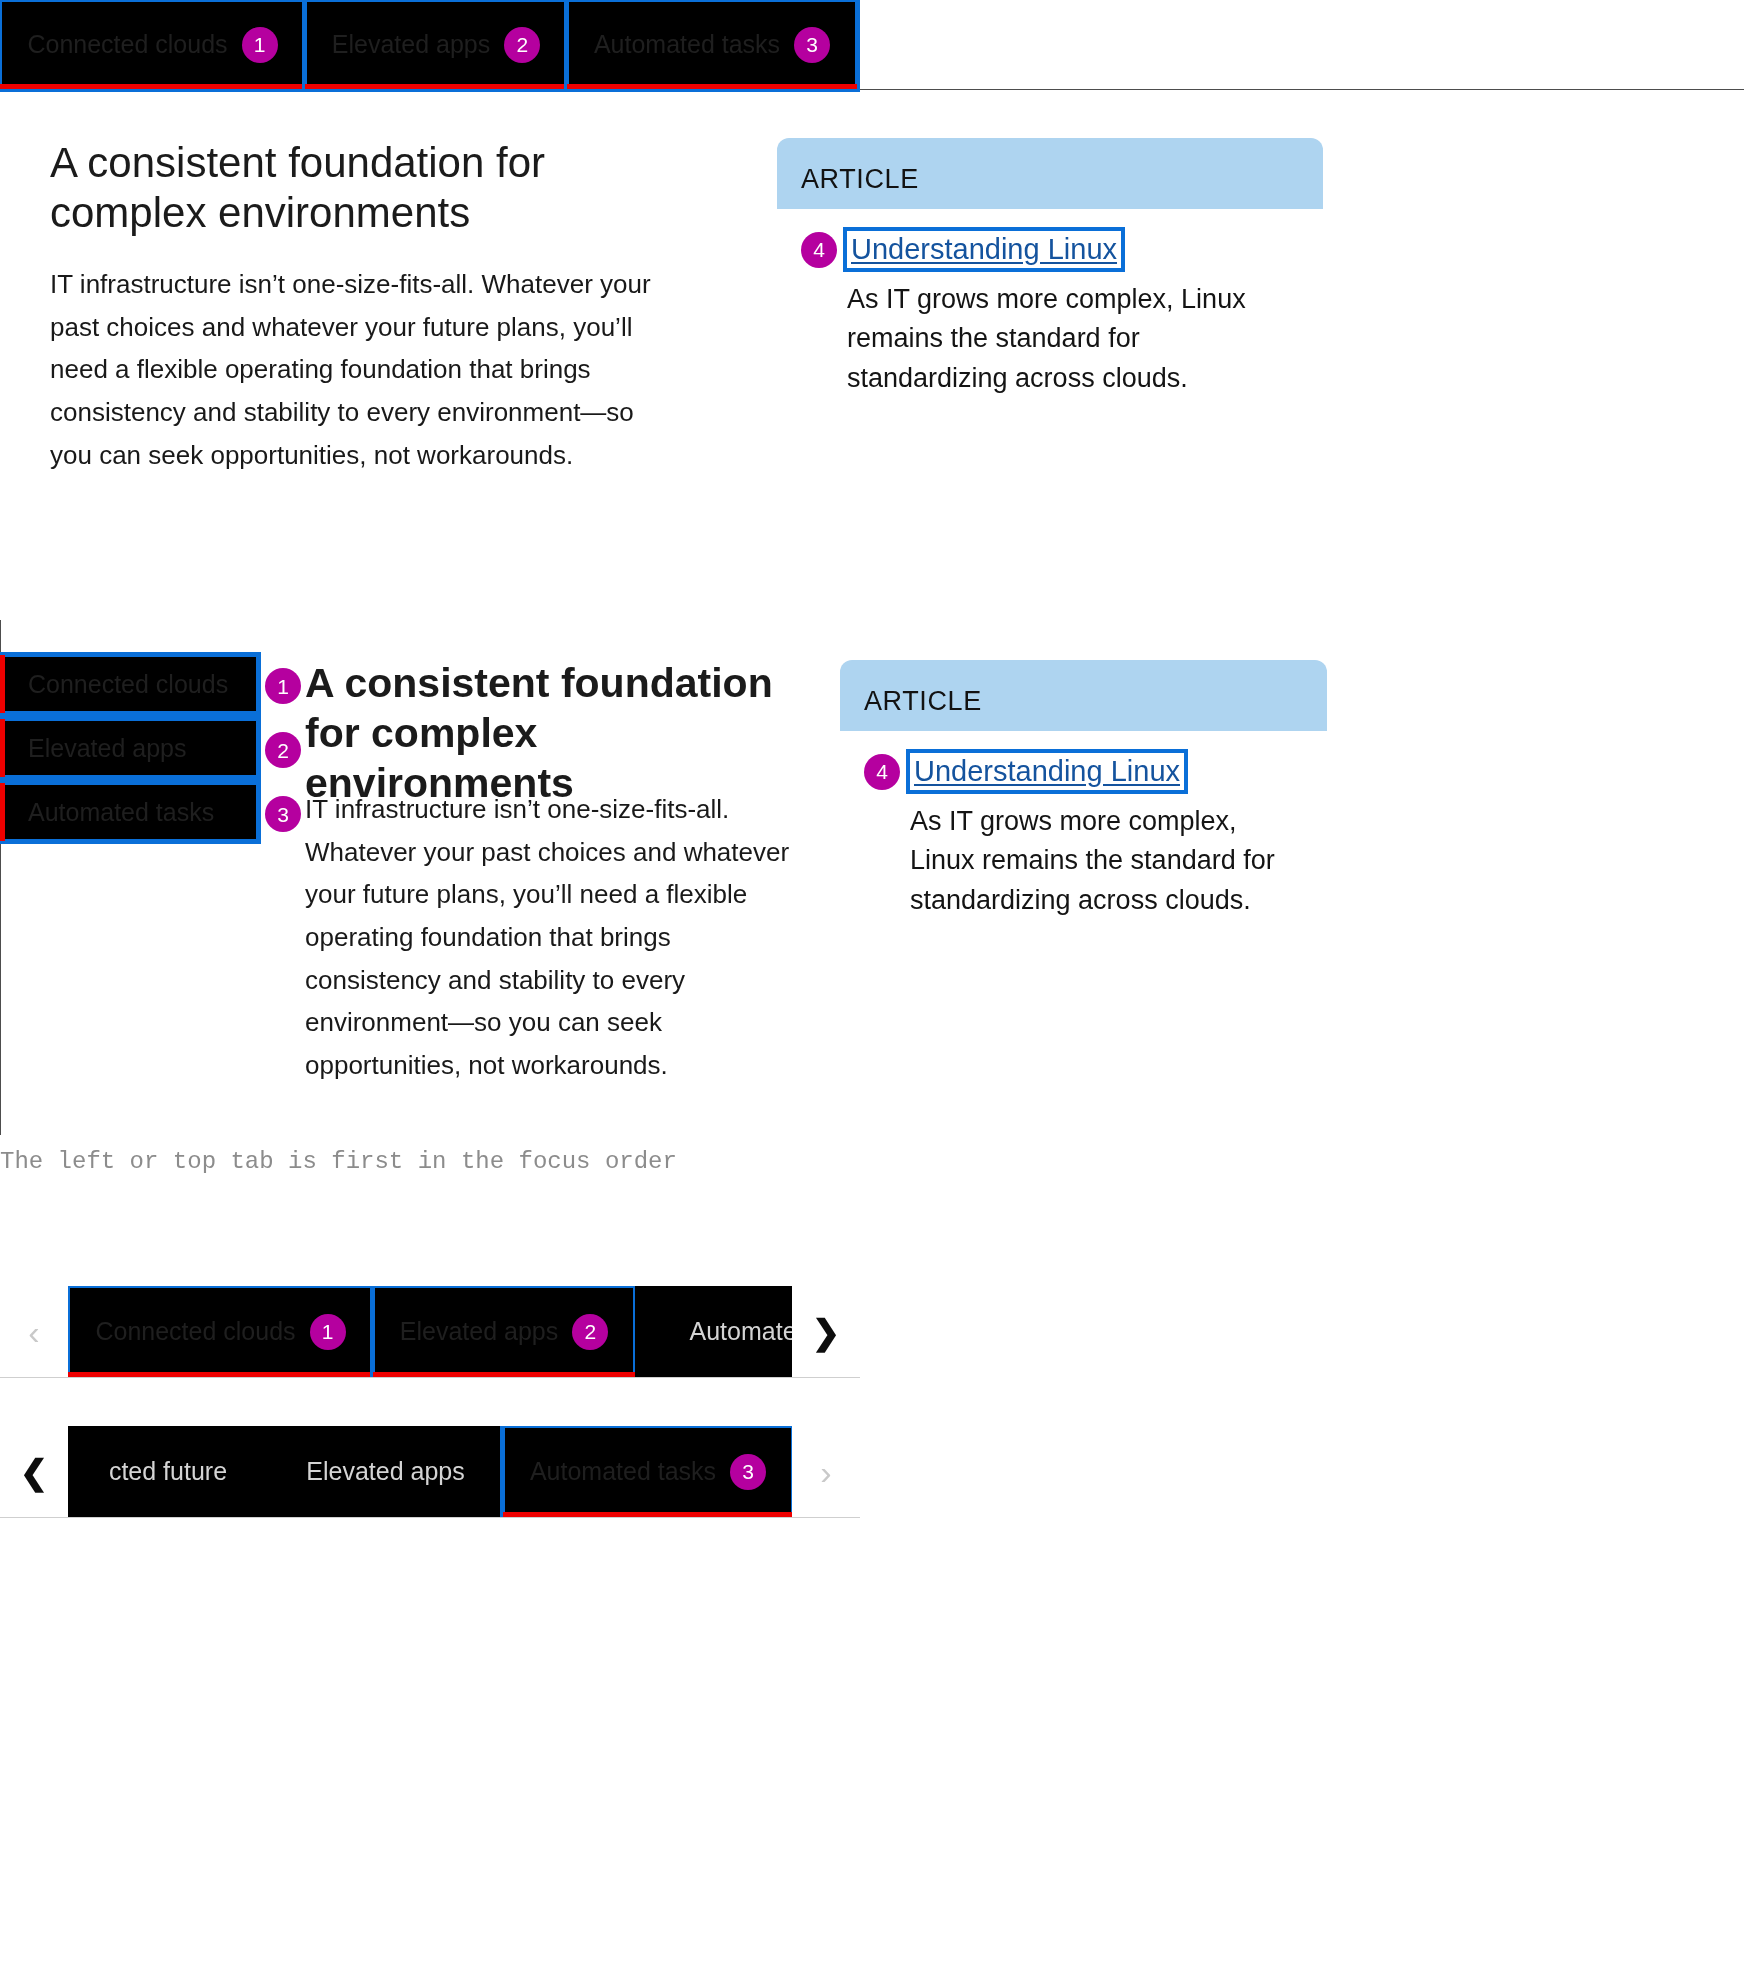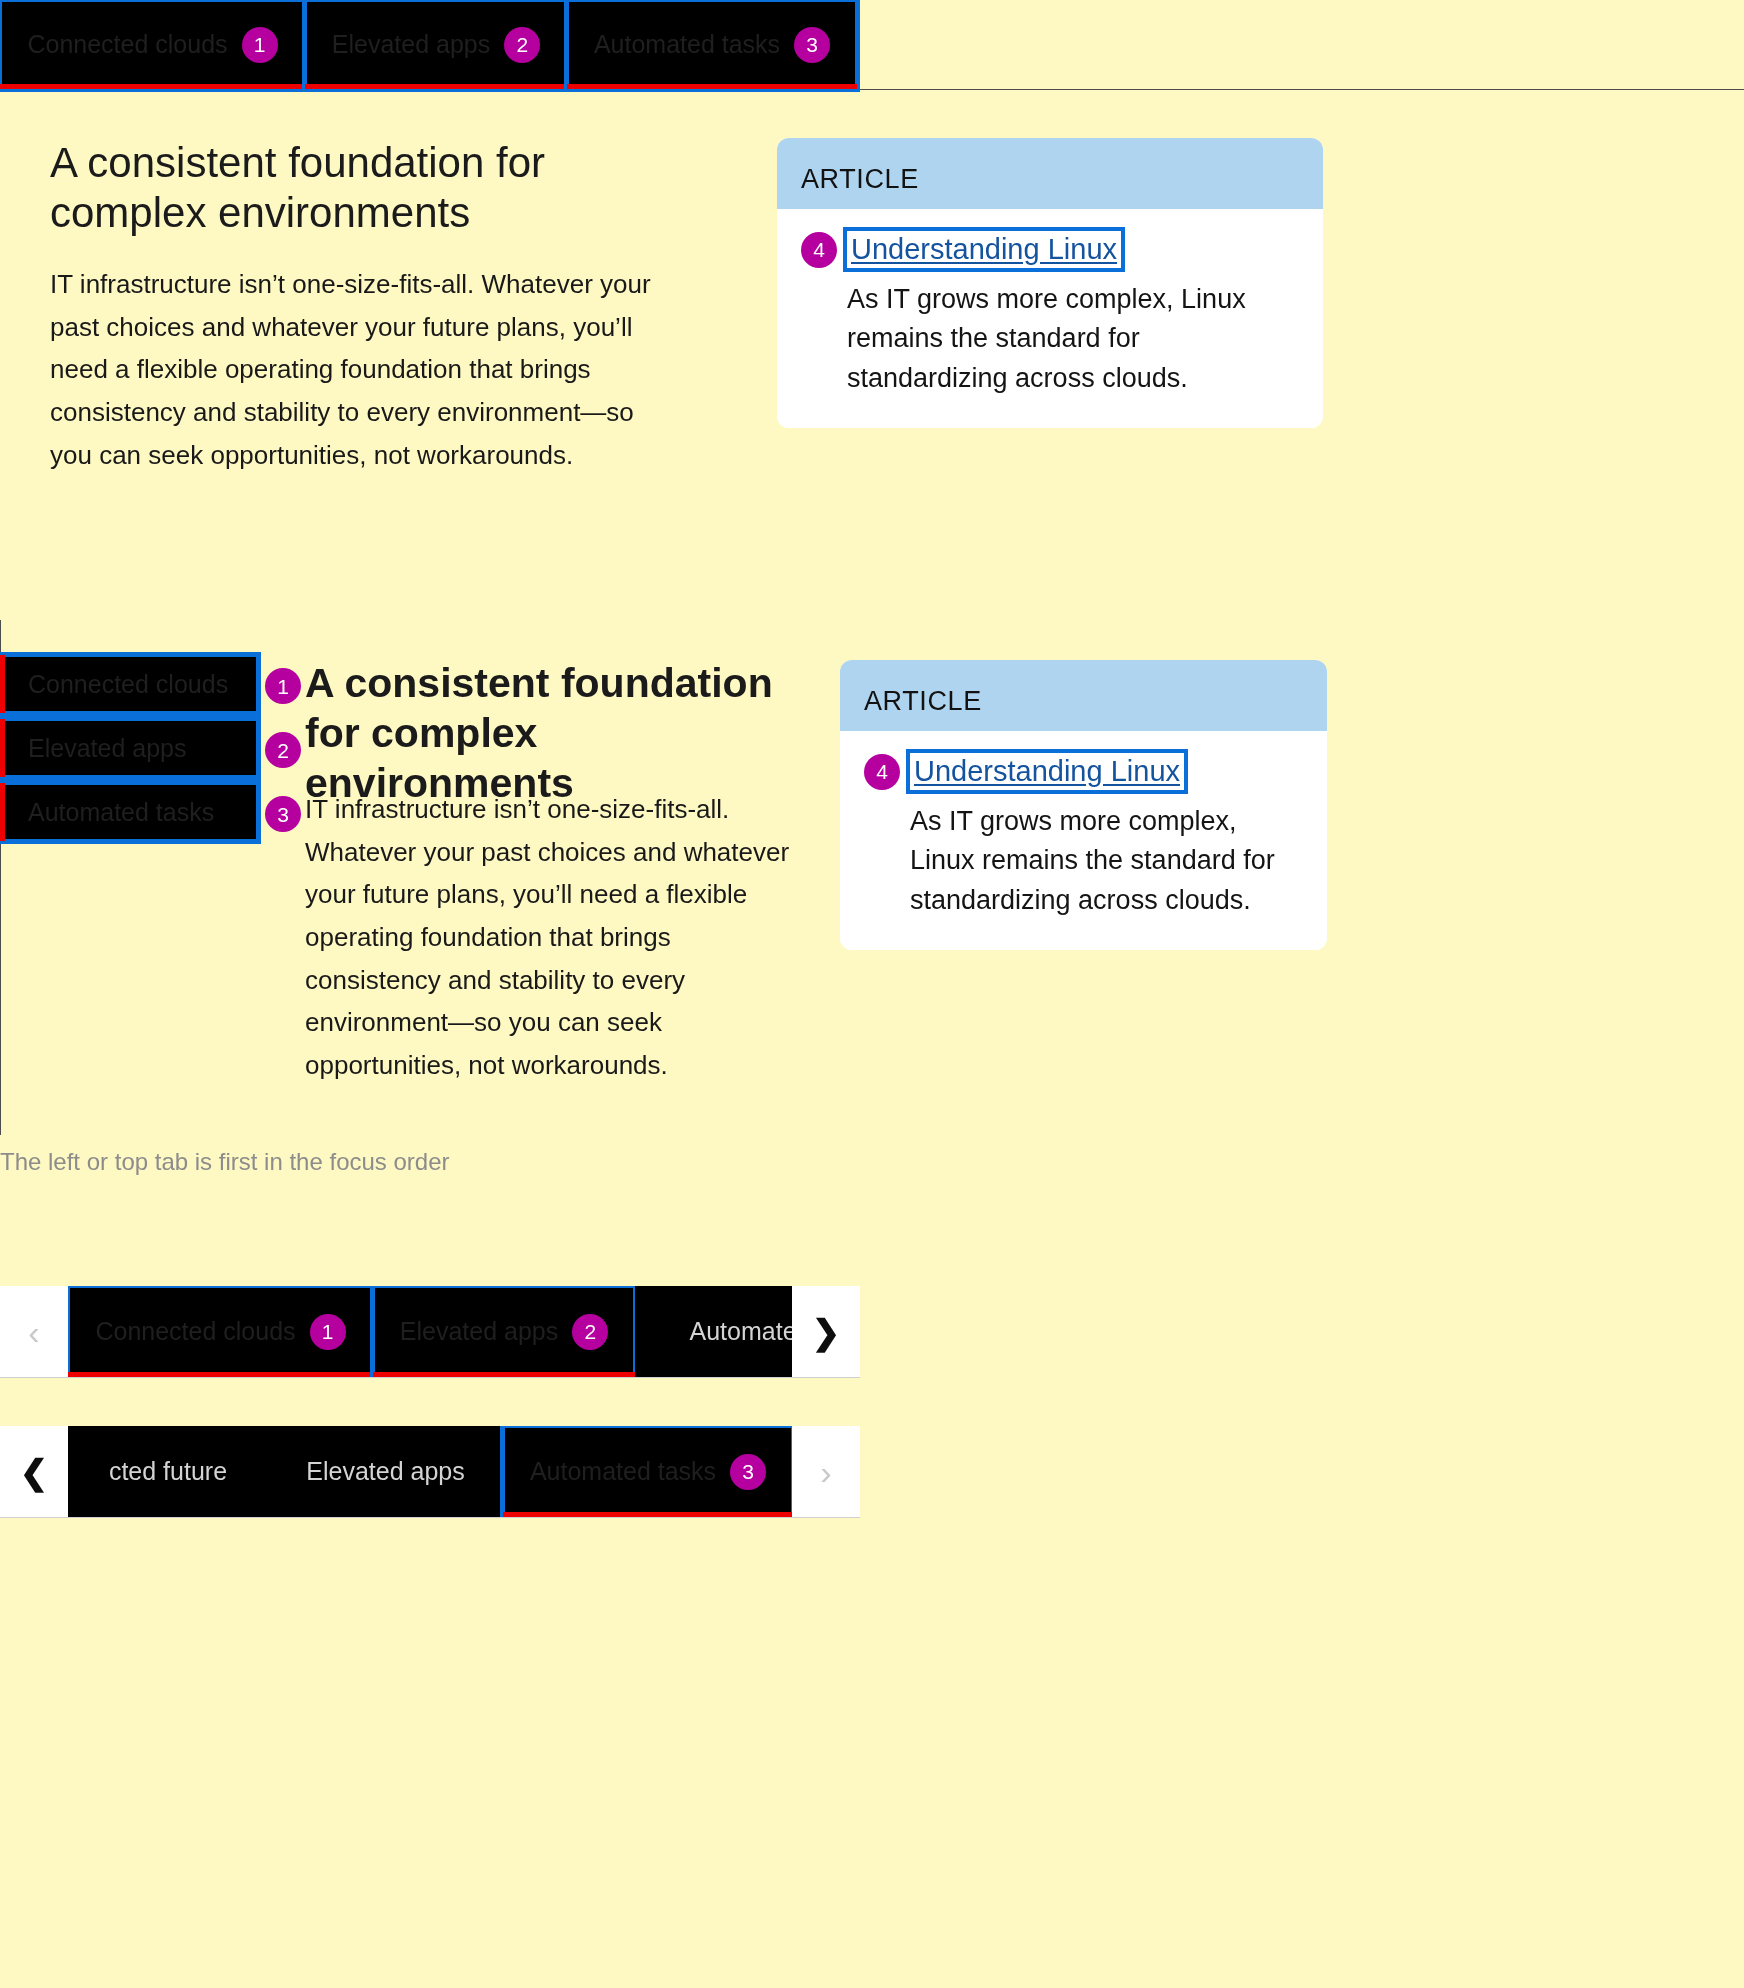--- a/index.html
+++ b/index.html
@@ -9,21 +9,21 @@
     width: 1744px;
     height: 1988px;
     font-family: "Liberation Sans", sans-serif;
     overflow: hidden;
   }
 
   #root {
     position: relative;
     width: 1744px;
     height: 1988px;
-    background: #fef9c3;
+    background: #ffffff;
   }
 
   
   .badge {
     display: inline-flex;
     align-items: center;
     justify-content: center;
     width: 36px;
     height: 36px;
     border-radius: 50%;
@@ -190,20 +190,21 @@
     background: #ffffff;
     border-radius: 12px;
     overflow: hidden;
   }
 
   #cap1 {
     position: absolute;
     left: 0; top: 1148px;
     color: #8c8c8c;
     font-size: 24px;
+    font-family: Liberation Mono, monospace;
   }
 
   
   .carousel {
     position: absolute;
     height: 92px;
     background: #ffffff;
     display: flex;
     align-items: stretch;
     overflow: hidden;

